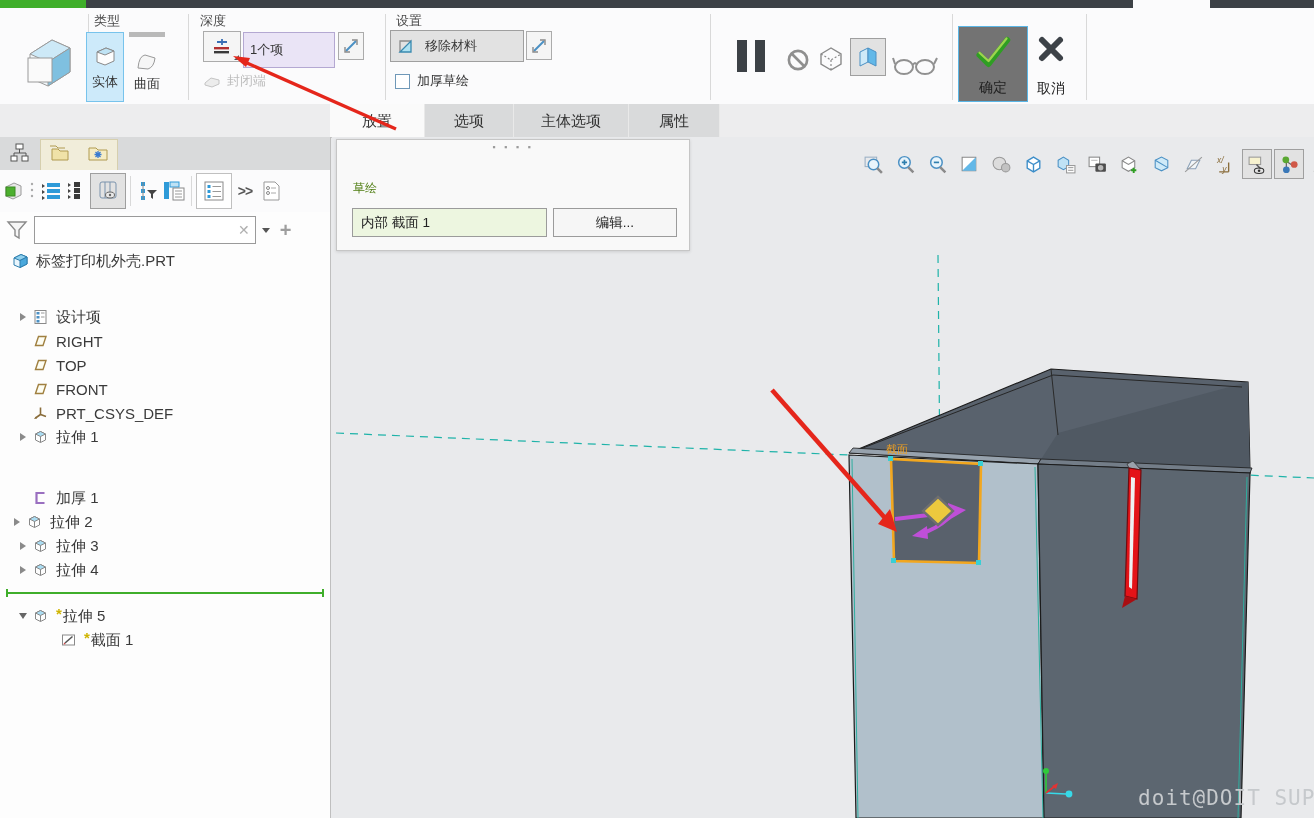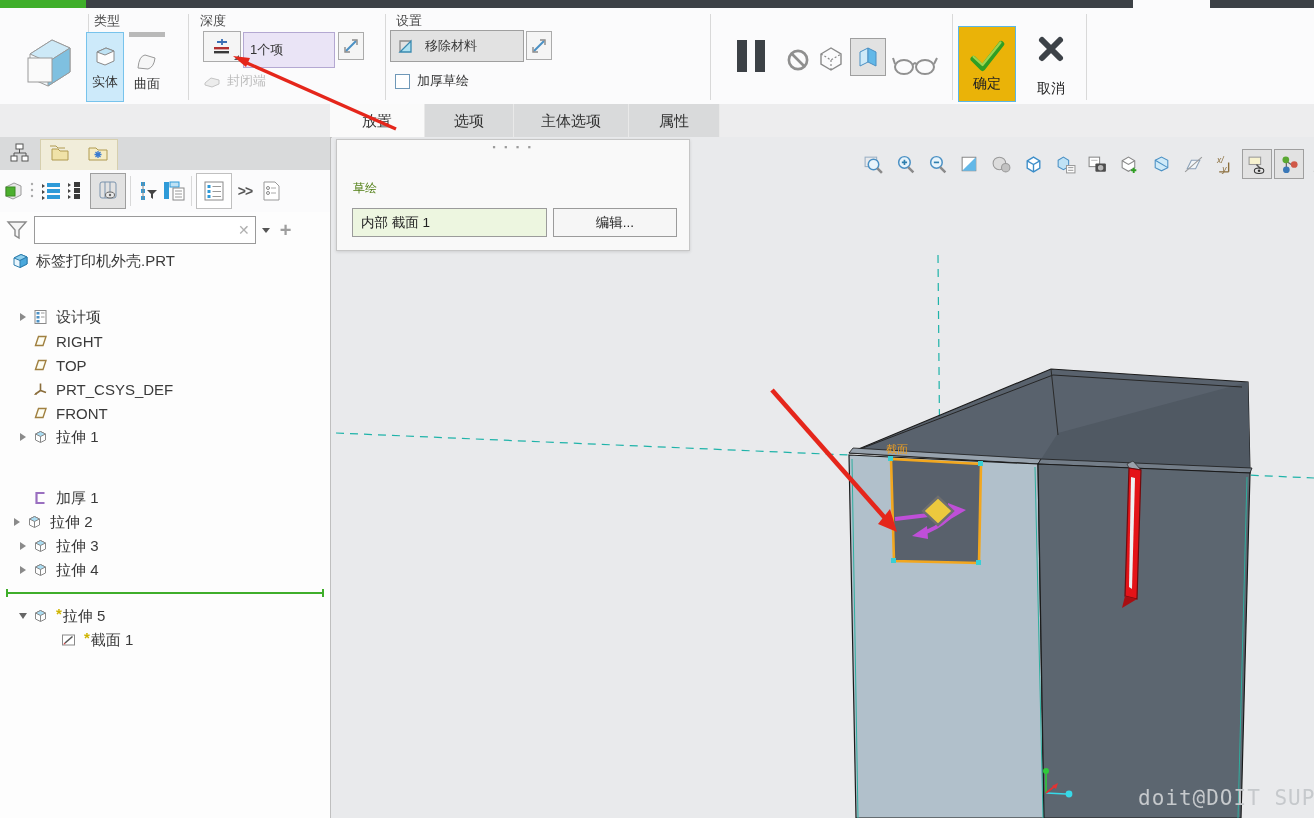--- a/index.html
+++ b/index.html
@@ -16,21 +16,21 @@
   .rbtn{position:absolute;box-sizing:border-box;display:flex;flex-direction:column;align-items:center;justify-content:center;padding:4px 2px;font-size:13px;color:#333;cursor:pointer;}
   .rbtn.sel{background:#cdeafa;border:1px solid #77c3ec;}
   .smallbtn{position:absolute;box-sizing:border-box;border:1px solid #ababab;background:#f5f5f5;display:flex;align-items:center;justify-content:center;cursor:pointer;}
   .smallbtn.corner:after{content:"";position:absolute;right:1px;bottom:1px;border-left:5px solid transparent;border-bottom:5px solid #555;}
   .pressed{background:#e2e2e2!important;border:1px solid #9f9f9f!important;}
   #depth-input{position:absolute;left:243px;top:24px;width:92px;height:28px;box-sizing:border-box;border:1px solid #b4a8d2;background:#eae4f6;font-size:13px;color:#333;padding:17px 6px;font-family:inherit;}
   #closed-end{position:absolute;left:203px;top:64px;display:flex;align-items:center;gap:6px;color:#bcbcbc;font-size:13px;}
   #thicken-row{position:absolute;left:395px;top:64px;display:flex;align-items:center;gap:7px;font-size:13px;color:#333;cursor:pointer;}
   #thicken-box{width:13px;height:13px;border:1px solid #6f98b8;background:#fff;}
   .actbtn{position:absolute;box-sizing:border-box;display:flex;flex-direction:column;align-items:center;justify-content:space-between;padding:6px 2px 4px;font-size:14px;color:#222;cursor:pointer;}
-  #ok-btn{left:958px;top:18px;width:58px;height:76px;background:#eab308;border:1px solid #5ab6e6;justify-content:center;}
+  #ok-btn{left:958px;top:18px;width:70px;height:76px;background:#737373;border:1px solid #5ab6e6;}
   #cancel-btn{left:1022px;top:18px;width:58px;height:76px;}
   
   #tabrow{position:absolute;left:0;top:104px;width:1314px;height:33px;background:#ededee;border-bottom:1px solid #c9c9c9;}
   #tabs{position:absolute;left:330px;top:0;height:33px;display:flex;}
   .tab{height:33px;line-height:33px;text-align:center;font-size:15px;color:#333;background:#d9dadb;border-right:1px solid #e9e9e9;cursor:pointer;}
   .tab.active{background:#fafafa;}
   
   #ribbon-arrow{position:absolute;left:0;top:0;width:420px;height:140px;z-index:60;pointer-events:none;}
   
   #tree-panel{position:absolute;left:0;top:137px;width:331px;height:681px;background:#fdfdfd;border-right:1px solid #bfbfbf;box-sizing:border-box;}
@@ -379,31 +379,31 @@
         <div class="tree-row" style="padding-left: 14px;">
           <span class="arrbox"></span>
           <span class="icon"><svg width="17" height="16" viewBox="0 0 16 16">
               <path d="M3,12.5 L6,3.5 L13.5,3.5 L10.5,12.5 Z" fill="#fdfdf2" stroke="#a08040" stroke-width="1.4"></path>
             </svg></span>
           <span>TOP</span>
         </div>
         <div class="tree-row" style="padding-left: 14px;">
           <span class="arrbox"></span>
           <span class="icon"><svg width="17" height="16" viewBox="0 0 16 16">
+              <path d="M3,12.5 L6,3.5 L13.5,3.5 L10.5,12.5 Z" fill="#fdfdf2" stroke="#a08040" stroke-width="1.4"></path>
+            </svg></span>
+          <span>FRONT</span>
+        </div>
+        <div class="tree-row" style="padding-left: 14px;">
+          <span class="arrbox"></span>
+          <span class="icon"><svg width="17" height="16" viewBox="0 0 16 16">
               <path d="M3,13 L8,9.5 L13.5,11.5 M8,9.5 V2.5" fill="none" stroke="#8a6d3b" stroke-width="1.6"></path>
               <polygon points="1.5,14 4.5,13.5 3,11.8" fill="#8a6d3b"></polygon>
             </svg></span>
           <span>PRT_CSYS_DEF</span>
-        </div>
-        <div class="tree-row" style="padding-left: 14px;">
-          <span class="arrbox"></span>
-          <span class="icon"><svg width="17" height="16" viewBox="0 0 16 16">
-              <path d="M3,12.5 L6,3.5 L13.5,3.5 L10.5,12.5 Z" fill="#fdfdf2" stroke="#a08040" stroke-width="1.4"></path>
-            </svg></span>
-          <span>FRONT</span>
         </div>
         <div class="tree-row" style="padding-left: 14px;">
           <span class="arrbox">
             <span class="tri-r"></span>
           </span>
           <span class="icon"><svg width="17" height="16" viewBox="0 0 16 16">
               <path d="M3,5 L8,2.5 L13,5 L13,11 L8,13.5 L3,11 Z" fill="#fdfdfd" stroke="#888"></path>
               <path d="M3,5 L8,7.5 L13,5 L8,2.5 Z" fill="#aadcf2" stroke="#888"></path>
               <line x1="8" y1="7.5" x2="8" y2="13.5" stroke="#888"></line>
             </svg></span>

